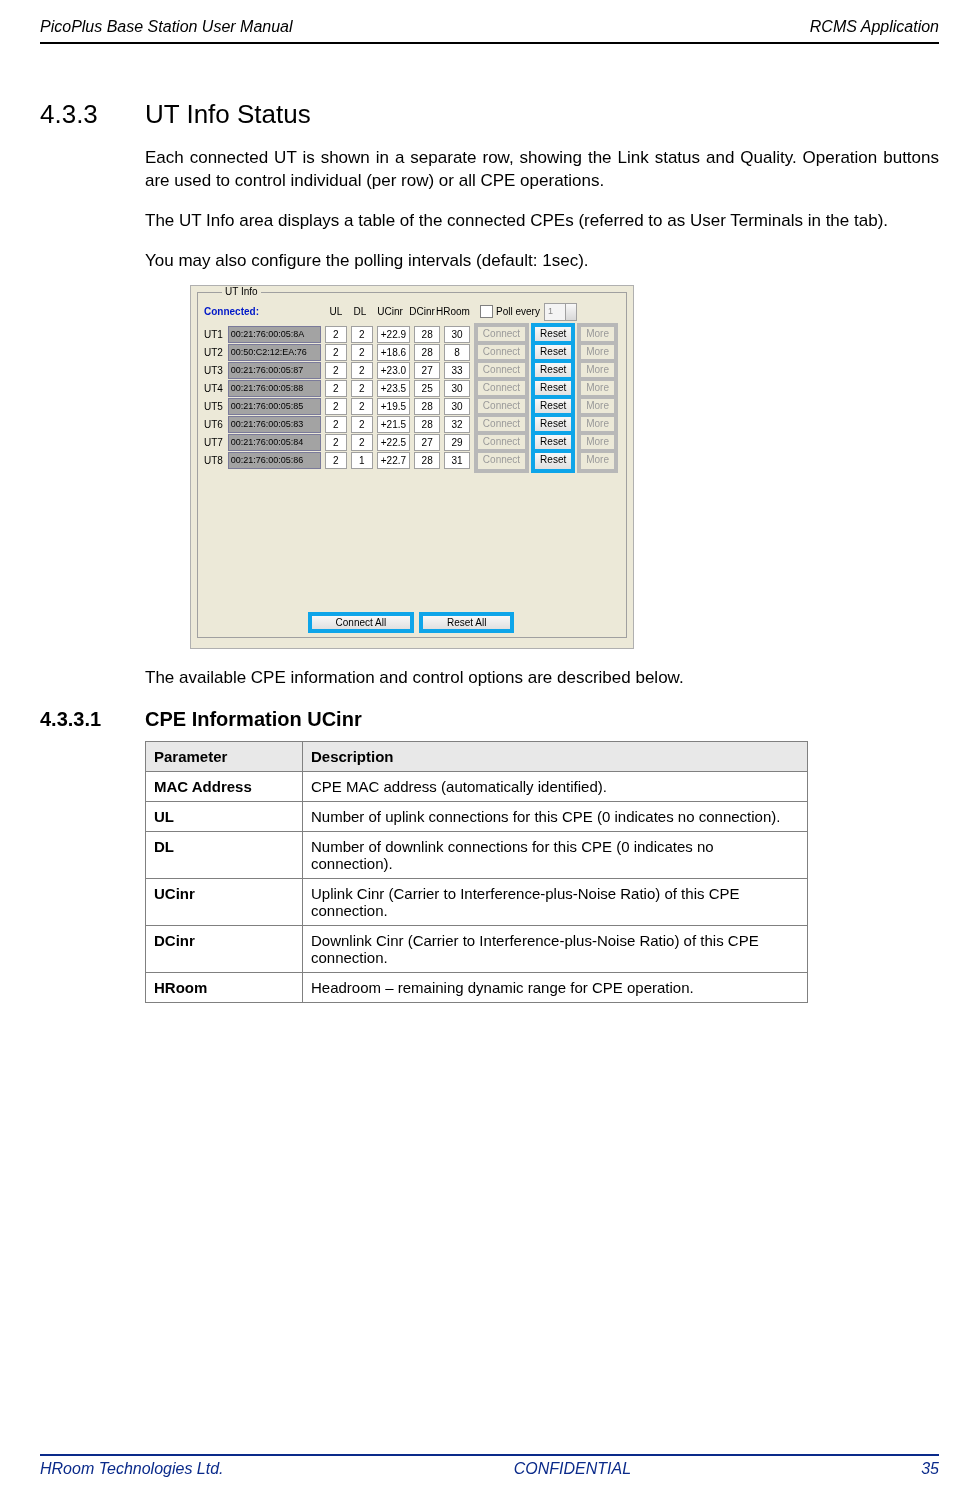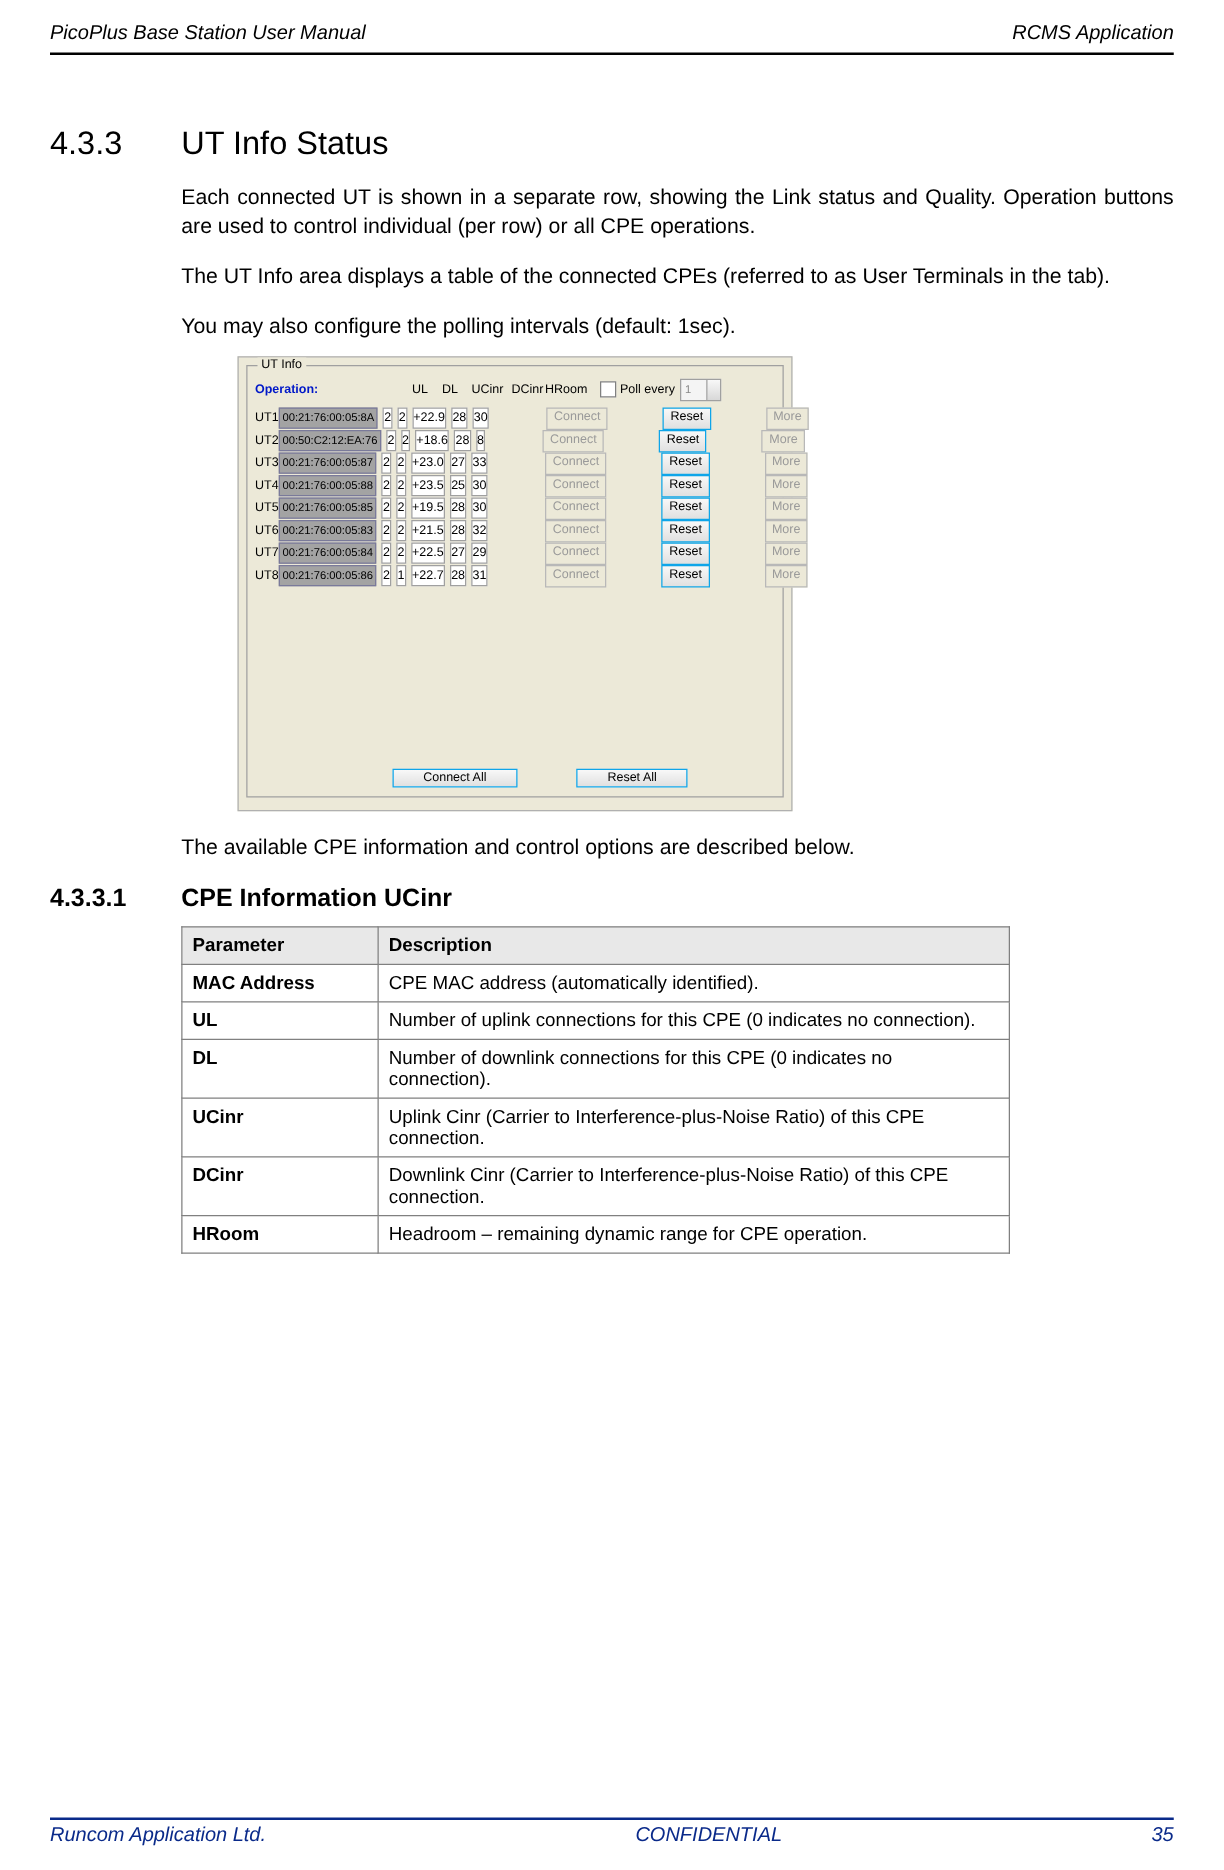--- a/index.html
+++ b/index.html
@@ -77,21 +77,21 @@
   .group-box {
     border: 1px solid #a0a0a0;
     margin: 0;
     padding: 8px 6px 6px 6px;
     position: relative;
     height: 330px;
   }
   .group-label {
     position: absolute;
     top: -7px;
-    left: 8px;
+    left: 24px;
     background: #ece9d8;
     padding: 0 3px;
     font-size: 10px;
   }
   .ut-header {
     display: flex;
     align-items: center;
     margin: 2px 0 6px 0;
     font-size: 10px;
   }
@@ -166,27 +166,26 @@
     font-size: 10px;
     margin-right: 4px;
   }
   .w-ul { width: 20px; }
   .w-dl { width: 20px; }
   .w-uc { width: 32px; }
   .w-dc { width: 24px; }
   .w-hr { width: 24px; }
   .btn {
     height: 16px;
-    border: 1px solid #0ea5e9;
+    border: 4px solid #0ea5e9;
     background: linear-gradient(#f8f8f8, #e0e0e0);
     padding: 0 5px;
     line-height: 14px;
     font-size: 10px;
     margin-right: 2px;
-    margin-left: 42px;
   }
   .btn-disabled {
     color: #9a9a9a;
     background: #ece9d8;
     border-color: #b8b8b8;
   }
   .bottom-btns {
     position: absolute;
     bottom: 6px;
     left: 0;
@@ -258,21 +257,21 @@
 
     <p class="body-text">Each connected UT is shown in a separate row, showing the Link status and Quality. Operation buttons are used to control individual (per row) or all CPE operations.</p>
     <p class="body-text">The UT Info area displays a table of the connected CPEs (referred to as User Terminals in the tab).</p>
     <p class="body-text">You may also configure the polling intervals (default: 1sec).</p>
 
     <div class="figure-wrap">
       <div class="group-box">
         <span class="group-label">UT Info</span>
 
         <div class="ut-header">
-          <span class="connected">Operation:</span>
+          <span class="connected">Connected:</span>
           <span style="width:24px;"></span>
           <span class="col-head" style="width:24px;">UL</span>
           <span class="col-head" style="width:24px;">DL</span>
           <span class="col-head" style="width:36px;">UCinr</span>
           <span class="col-head" style="width:28px;">DCinr</span>
           <span class="col-head" style="width:34px;">HRoom</span>
           <span class="poll-check"></span>
           <span>Poll every</span>
           <span style="width:4px;"></span>
           <span class="spinner">1</span>
@@ -425,19 +424,19 @@
             <td>Headroom – remaining dynamic range for CPE operation.</td>
           </tr>
         </tbody>
     </table>
 
   </div>
 
   <div class="footer">
     <div class="ftr-rule"></div>
     <div class="ftr-line">
-      <span>Runcom Application Ltd.</span>
+      <span>HRoom Technologies Ltd.</span>
       <span>CONFIDENTIAL</span>
       <span>35</span>
     </div>
   </div>
 
 </div>
 
 </body></html>

